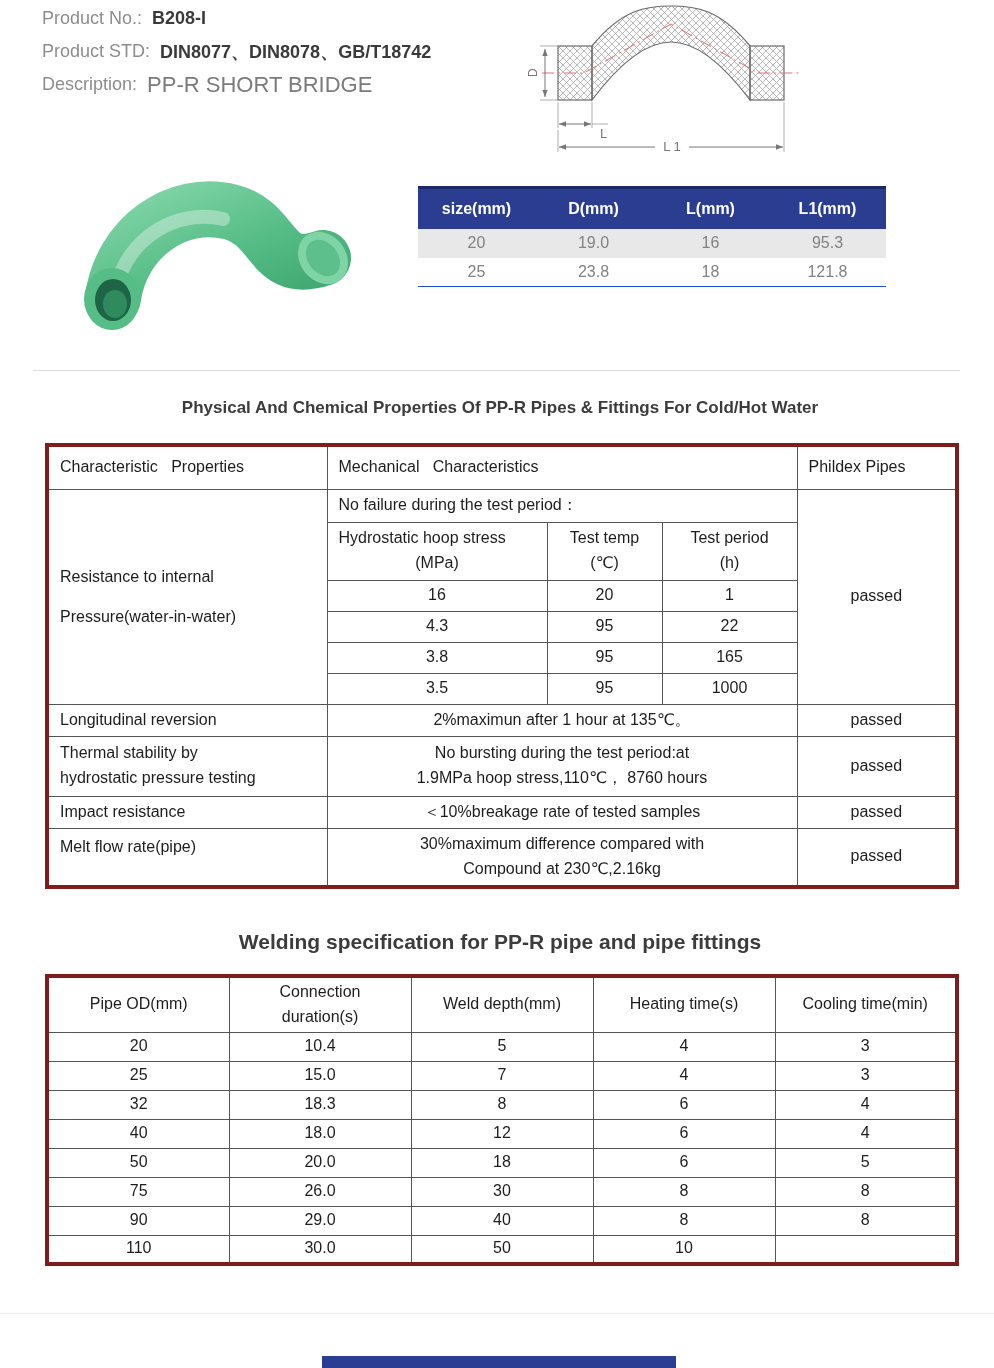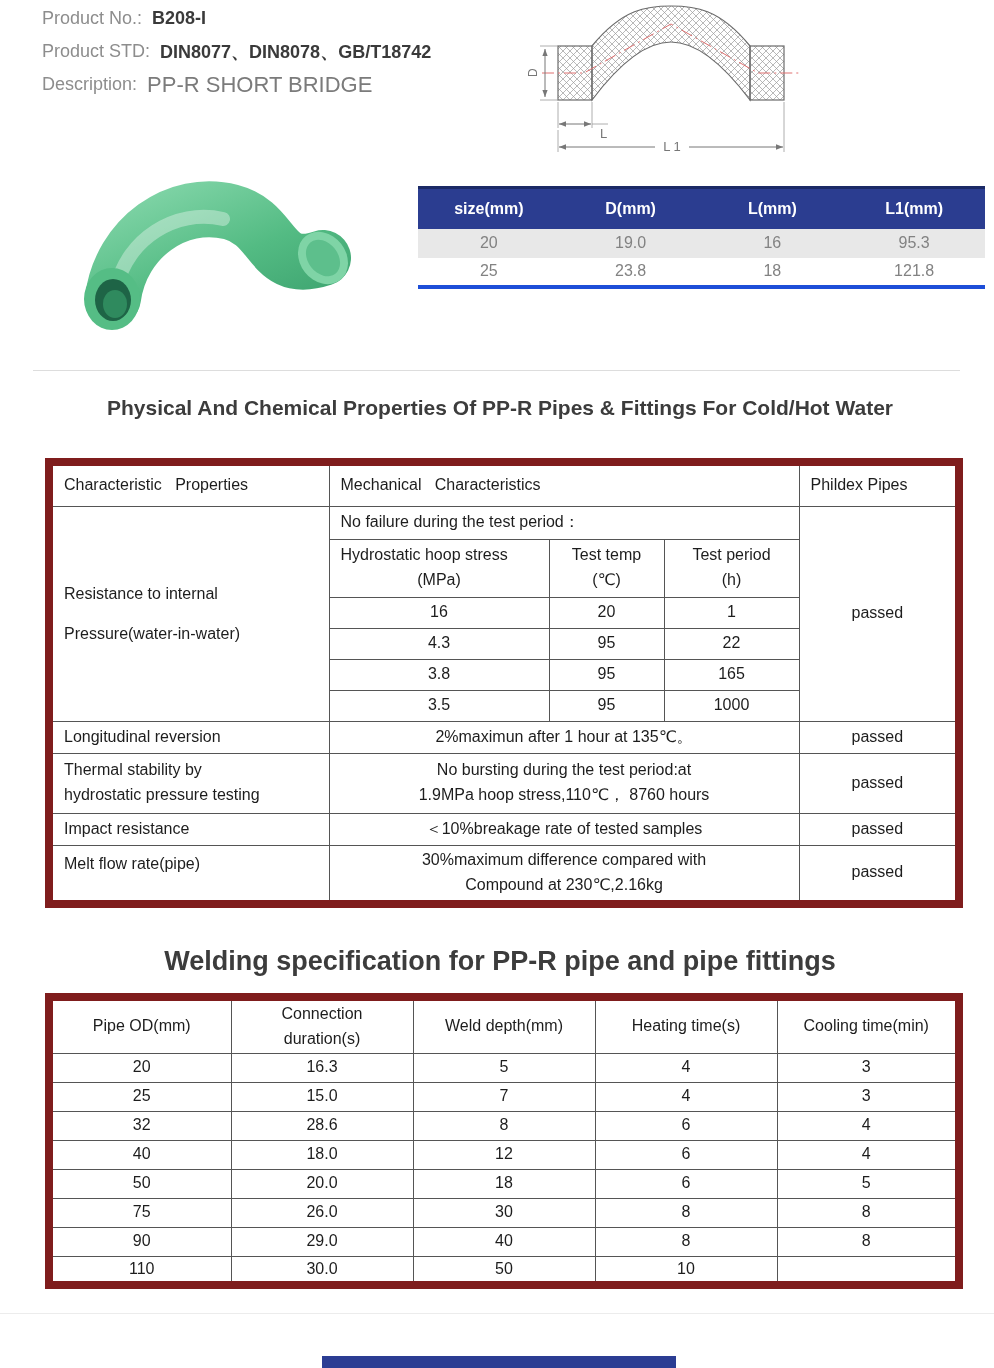--- a/index.html
+++ b/index.html
@@ -14,30 +14,30 @@
   .info-row { display:flex; align-items:center; height:33px; font-size:18px; }
   .info-label { color:#8d8d8d; margin-right:10px; white-space:pre; }
   .info-value { color:#3a3a3a; font-weight:bold; }
   .info-value.plain { font-weight:normal; color:#7b7b7b; font-size:22px; }
   .swatch { width:27px; height:24px; display:inline-block; }
   
   .tech { position:absolute; left:528px; top:2px; }
   
   .render { position:absolute; left:55px; top:146px; }
   
-  .size-table { position:absolute; left:418px; top:186px; width:567px; border-collapse:collapse; table-layout:fixed; border-bottom:4px solid #1d4ed8; }
+  .size-table { position:absolute; left:418px; top:186px; width:468px; border-collapse:collapse; table-layout:fixed; border-bottom:1px solid #1d4ed8; }
   .size-table th { background:#2b3d90; border-top:3px solid #1b2a66; color:#fff; font-size:16px; font-weight:bold; height:41px; text-align:center; }
   .size-table td { font-size:16px; color:#828282; height:29px; text-align:center; }
   .size-table tr.odd td { background:#e8e8e8; }
   .divider { position:absolute; left:33px; top:370px; width:927px; border-top:1px solid #ddd; }
   
   .content { position:absolute; left:45px; top:372px; width:910px; }
-  .sec-title { text-align:center; font-size:21px; font-weight:bold; color:#3c3c3c; margin:23px 0 37px 0; line-height:26px; }
-  .sec-title.welding { font-size:27px; margin:40px 0 19px 0; }
-  table.grid { border-collapse:collapse; width:910px; table-layout:fixed; border:8px solid #7f1d1d;padding-left:12px; }
+  .sec-title { text-align:center; font-size:17px; font-weight:bold; color:#3c3c3c; margin:23px 0 22px 0; line-height:26px; }
+  .sec-title.welding { font-size:21px; margin:40px 0 19px 0; }
+  table.grid { border-collapse:collapse; width:910px; table-layout:fixed; border:4px solid #7f1d1d;padding-left:12px; }
   table.grid td, table.grid th { border:1px solid #555; font-size:16px; color:#1d1d1d; font-weight:normal; padding:0 4px; text-align:center; vertical-align:middle; line-height:1.55; }
   .left { text-align:left !important; padding-left:11px !important; }
   .pre { white-space:pre; }
   .h44 td { height:44px; } .h33 { height:33px; } .h58 td { height:58px; }
   .h31 td { height:31px; } .h32 td { height:32px; } .h60 td { height:60px; } .h59 td { height:59px; }
   .name-cell { line-height:40px !important; }
   .subline1 { text-align:left; padding-left:7px; }
   .sub-c .subline1 { text-align:center; padding-left:0; }
   .welding-table th { height:56px; }
   .welding-table td { height:29px; }
@@ -265,35 +265,35 @@
           </th>
         <th>
             <div>Cooling time(min)</div>
             <div></div>
           </th>
       </tr>
     </thead>
     <tbody>
       <tr>
           <td>20</td>
-          <td>16.3</td>
+          <td>10.4</td>
           <td>5</td>
           <td>4</td>
           <td>3</td>
         </tr>
       <tr>
           <td>25</td>
           <td>15.0</td>
           <td>7</td>
           <td>4</td>
           <td>3</td>
         </tr>
       <tr>
           <td>32</td>
-          <td>28.6</td>
+          <td>18.3</td>
           <td>8</td>
           <td>6</td>
           <td>4</td>
         </tr>
       <tr>
           <td>40</td>
           <td>18.0</td>
           <td>12</td>
           <td>6</td>
           <td>4</td>

